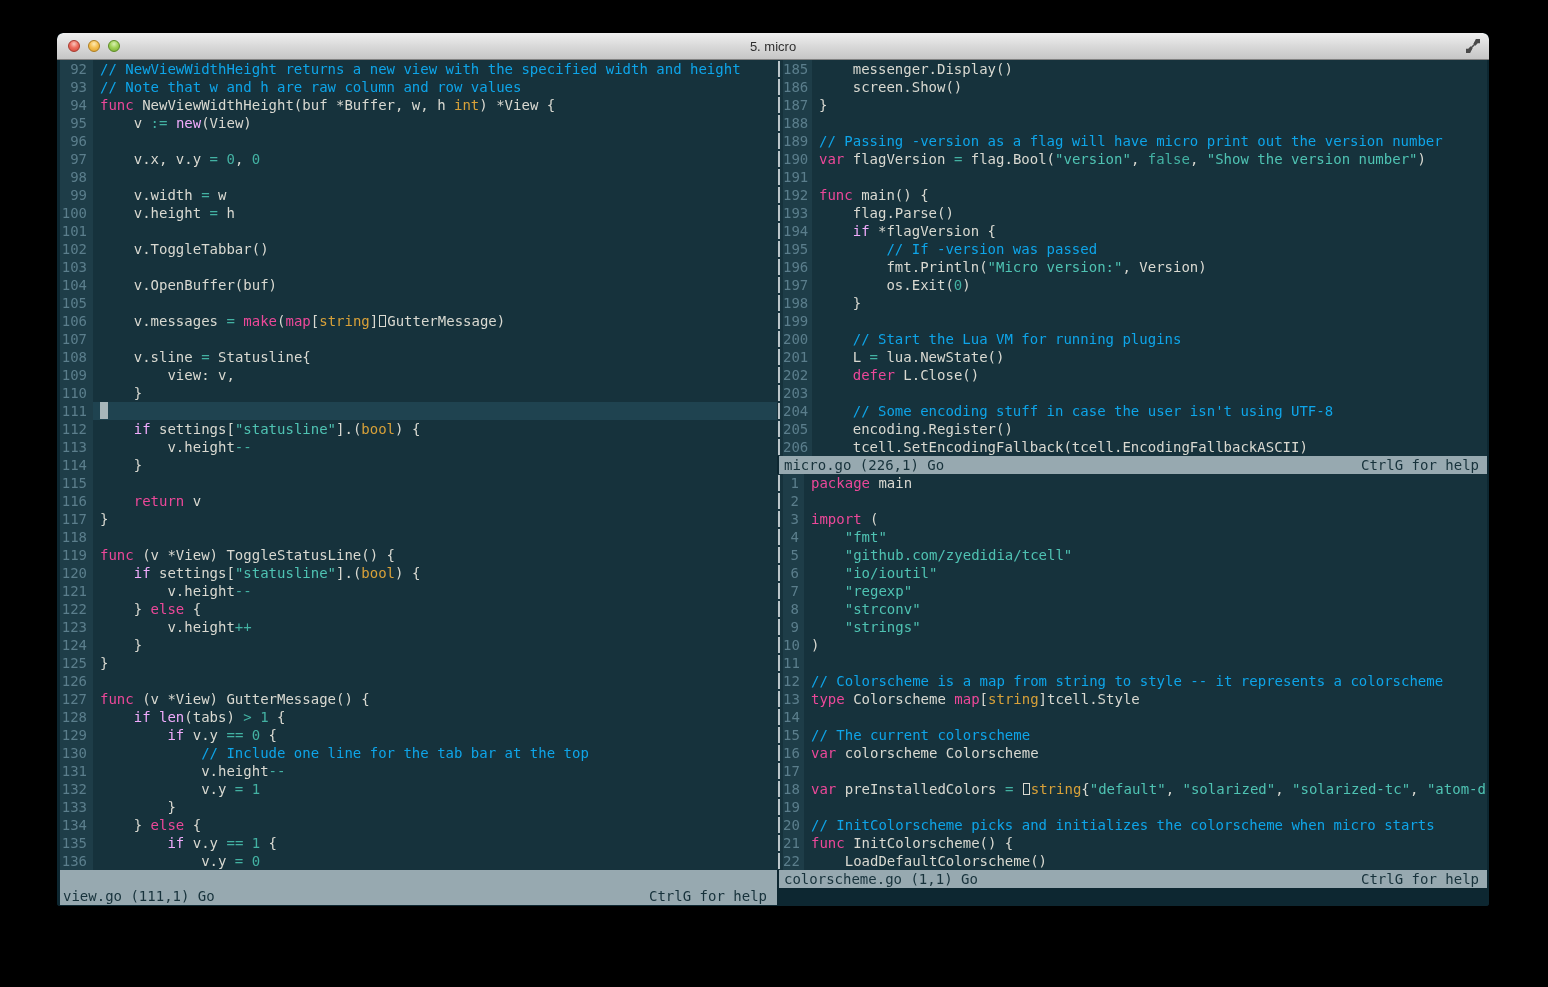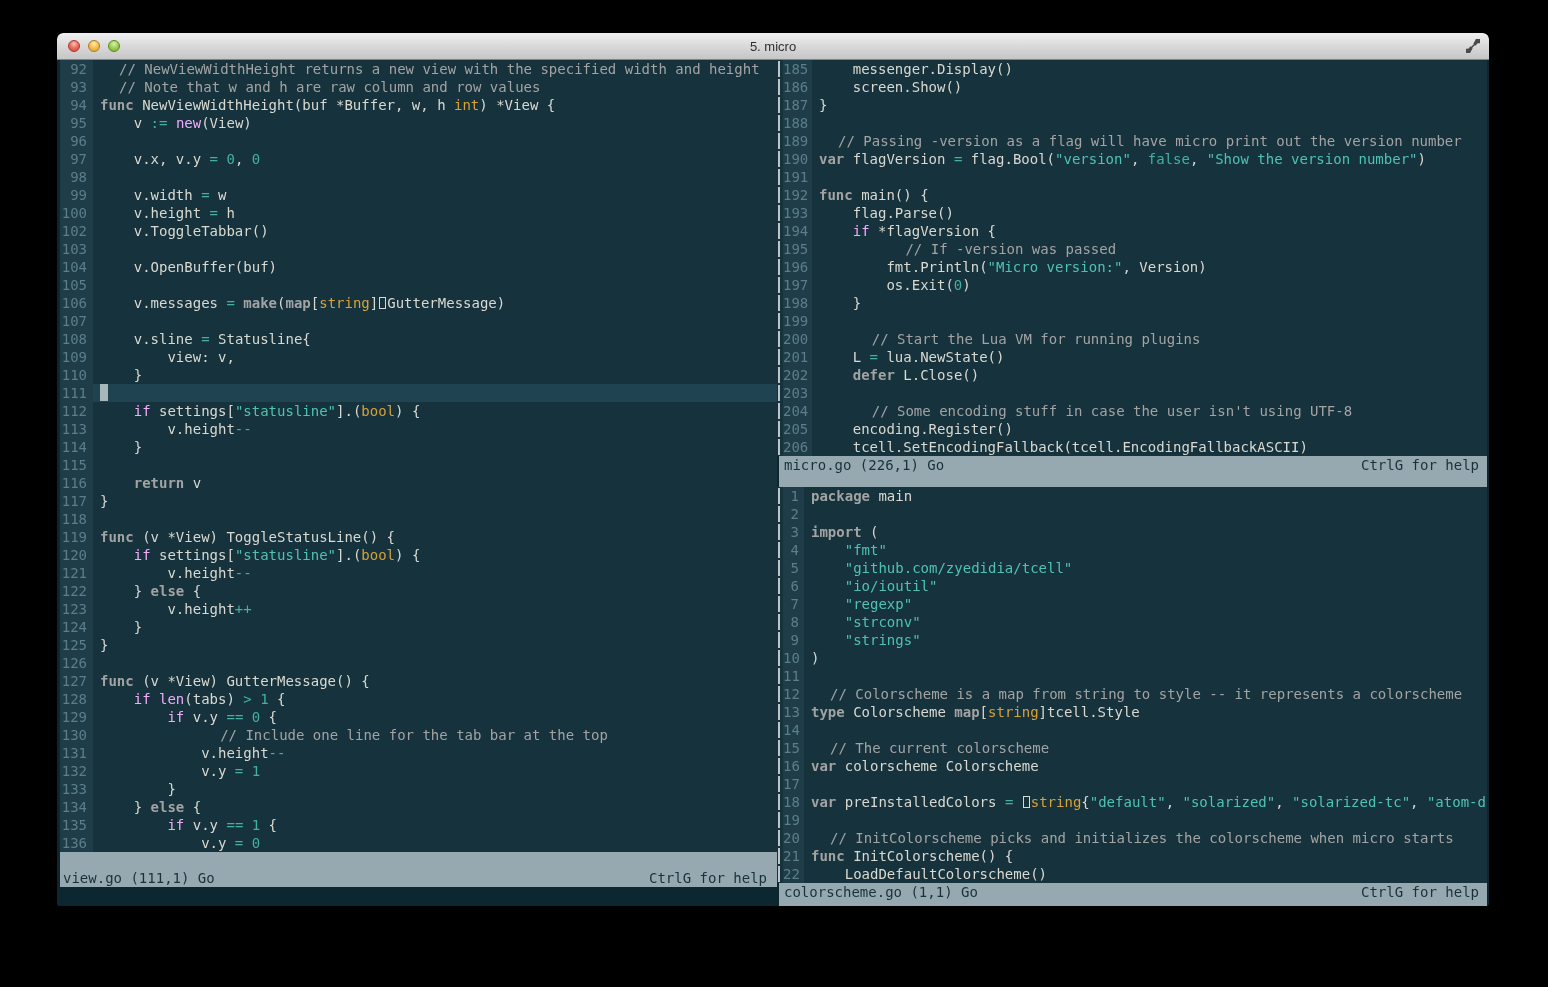--- a/index.html
+++ b/index.html
@@ -36,35 +36,35 @@
   .pane-l .ln{width:27px;}
   .sec-rt .ln{width:24px;padding-right:5px;}
   .sec-rb .ln{width:16px;padding-right:5px;}
   .code{flex:1 1 auto;white-space:pre;overflow:hidden;color:#d9d9d1;padding-left:7px;}
   .vdiv{flex:none;width:6px;position:relative;background:#16323c;}
   .vdiv::after{content:"";position:absolute;left:1px;top:1px;bottom:1px;width:2px;background:#bcc6ca;}
   .row.cur .code{background:#1f4350;}
   .cursor{display:inline-block;width:8px;height:17px;background:#a7b6ba;vertical-align:top;}
   
   .tk-w{color:#d9d9d1;}
-  .tk-c{color:#a3a3a3;margin-left:19px;}
-  .tk-k{color:#a3a3a3;font-weight:bold;}
+  .tk-c{color:#0ea5e9;}
+  .tk-k{color:#ec4899;}
   .tk-g{color:#f0abfc;}
   .tk-t{color:#d8a139;}
   .tk-s{color:#4fc3b3;}
   .tk-o{color:#43b2a3;}
   .tk-b{display:inline-block;width:7px;height:12px;border:1px solid #d9d9d1;box-sizing:border-box;margin:0 1px;vertical-align:-1px;}
   
   .status{
     height:18px;background:#97a9b0;color:#17323b;
     display:flex;justify-content:space-between;align-items:center;
     white-space:pre;overflow:hidden;
   }
   .status-left-bar{padding:17px 10px 0 3px;}
-  .status-right-bar{margin-left:2px;padding:0 8px 13px 5px;}
+  .status-right-bar{margin-left:2px;padding:0 8px 0 5px;}
 </style>
 </head>
 <body>
 
 <div id="window">
   <div class="titlebar">
     <div class="lights">
       <span class="light red"></span>
       <span class="light yellow"></span>
       <span class="light green"></span>
@@ -114,20 +114,24 @@
           </div>
           <div class="row">
             <span class="ln">99</span>
             <span class="code"><span class="tk-w">    v.width </span><span class="tk-o">=</span><span class="tk-w"> w</span></span>
           </div>
           <div class="row">
             <span class="ln">100</span>
             <span class="code"><span class="tk-w">    v.height </span><span class="tk-o">=</span><span class="tk-w"> h</span></span>
           </div>
           <div class="row">
+            <span class="ln">101</span>
+            <span class="code"></span>
+          </div>
+          <div class="row">
             <span class="ln">102</span>
             <span class="code"><span class="tk-w">    v.ToggleTabbar()</span></span>
           </div>
           <div class="row">
             <span class="ln">103</span>
             <span class="code"></span>
           </div>
           <div class="row">
             <span class="ln">104</span>
             <span class="code"><span class="tk-w">    v.OpenBuffer(buf)</span></span>

